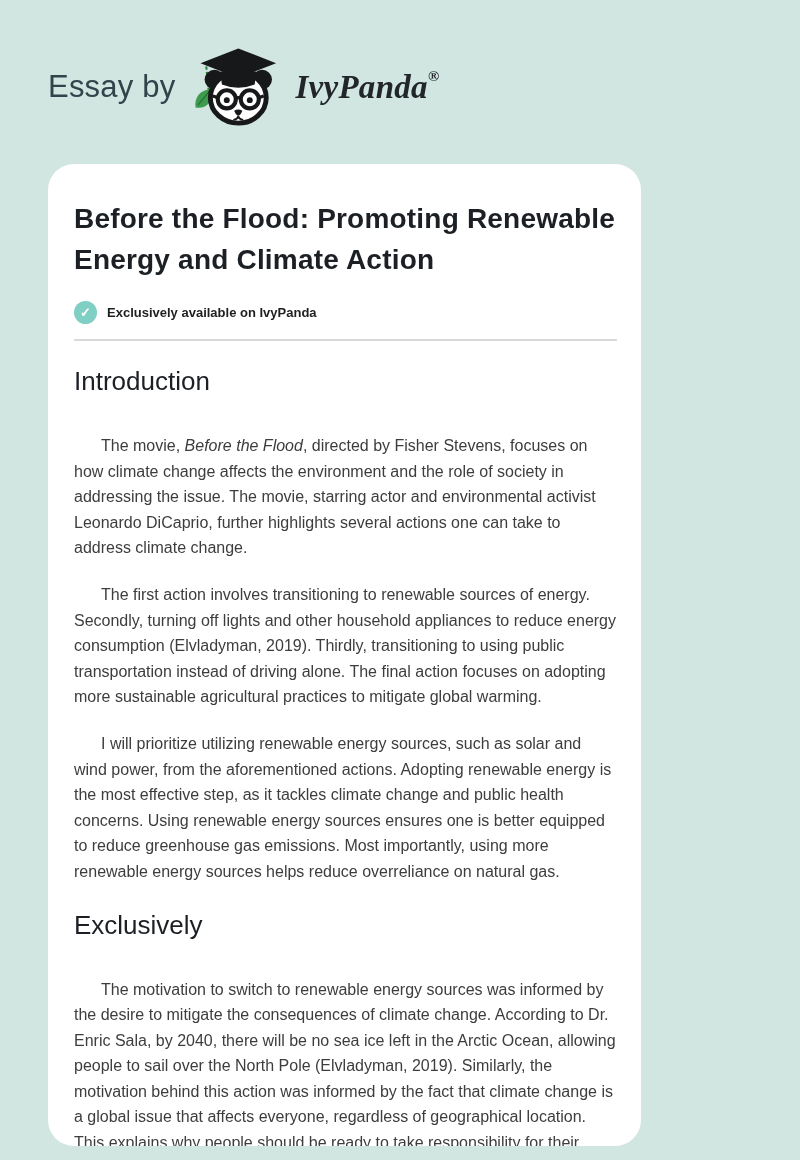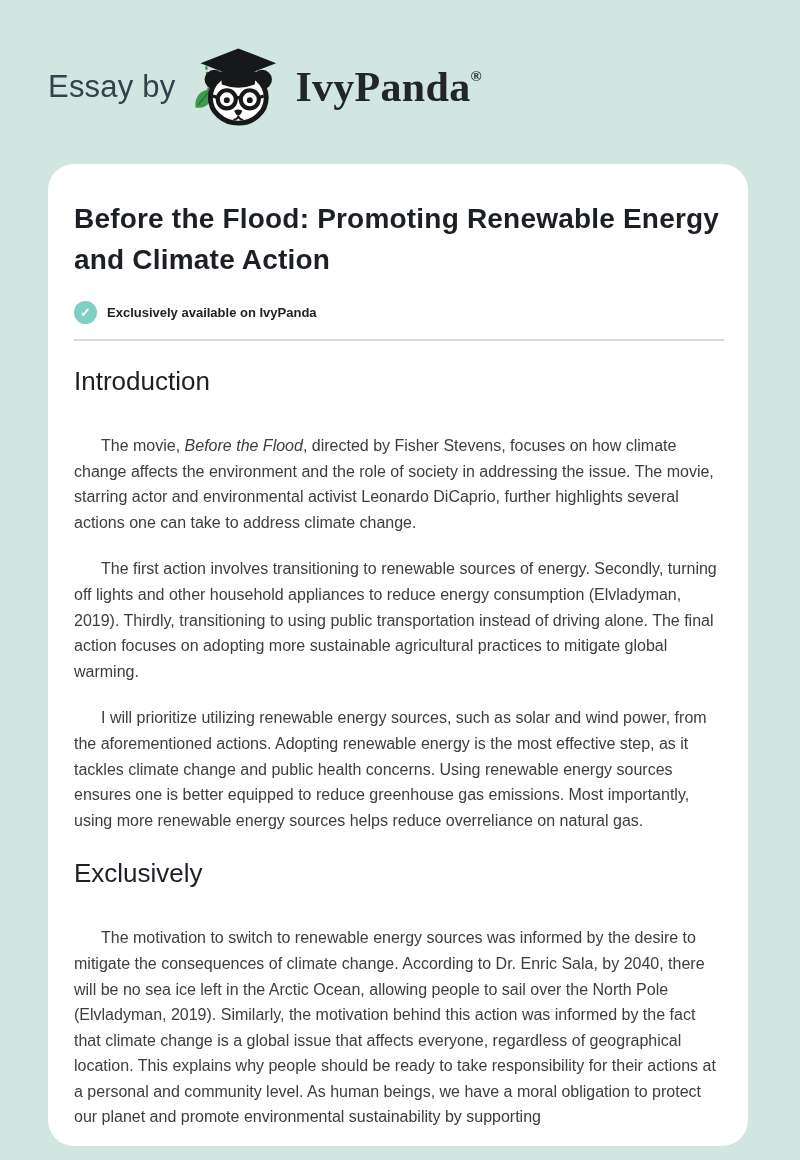--- a/index.html
+++ b/index.html
@@ -22,37 +22,38 @@
   .essay-by {
     font-size: 31px;
     color: #33434c;
     letter-spacing: 0.2px;
   }
   .logo-mark { display: inline-flex; align-items: flex-end; }
   .brand-wrap { display: flex; align-items: center; }
   .brand-name {
     font-family: "Liberation Serif", serif;
     font-weight: bold;
-    font-size: 42px;
+    font-size: 33px;
     color: #22262a;
     letter-spacing: 0.3px;
+    font-style: italic;
   }
   .brand-reg {
     font-family: "Liberation Serif", serif;
     font-weight: bold;
     font-size: 15px;
     color: #22262a;
     vertical-align: super;
     position: relative;
     top: -11px;
   }
 
   
   .card {
-    width: 700px;
+    width: 593px;
     height: 982px;
     margin: 0 auto 0 48px;
     background: #ffffff;
     border-radius: 26px;
     padding: 34px 24px 40px 26px;
     overflow: hidden;
   }
   .doc-title {
     font-size: 28px;
     line-height: 41px;

